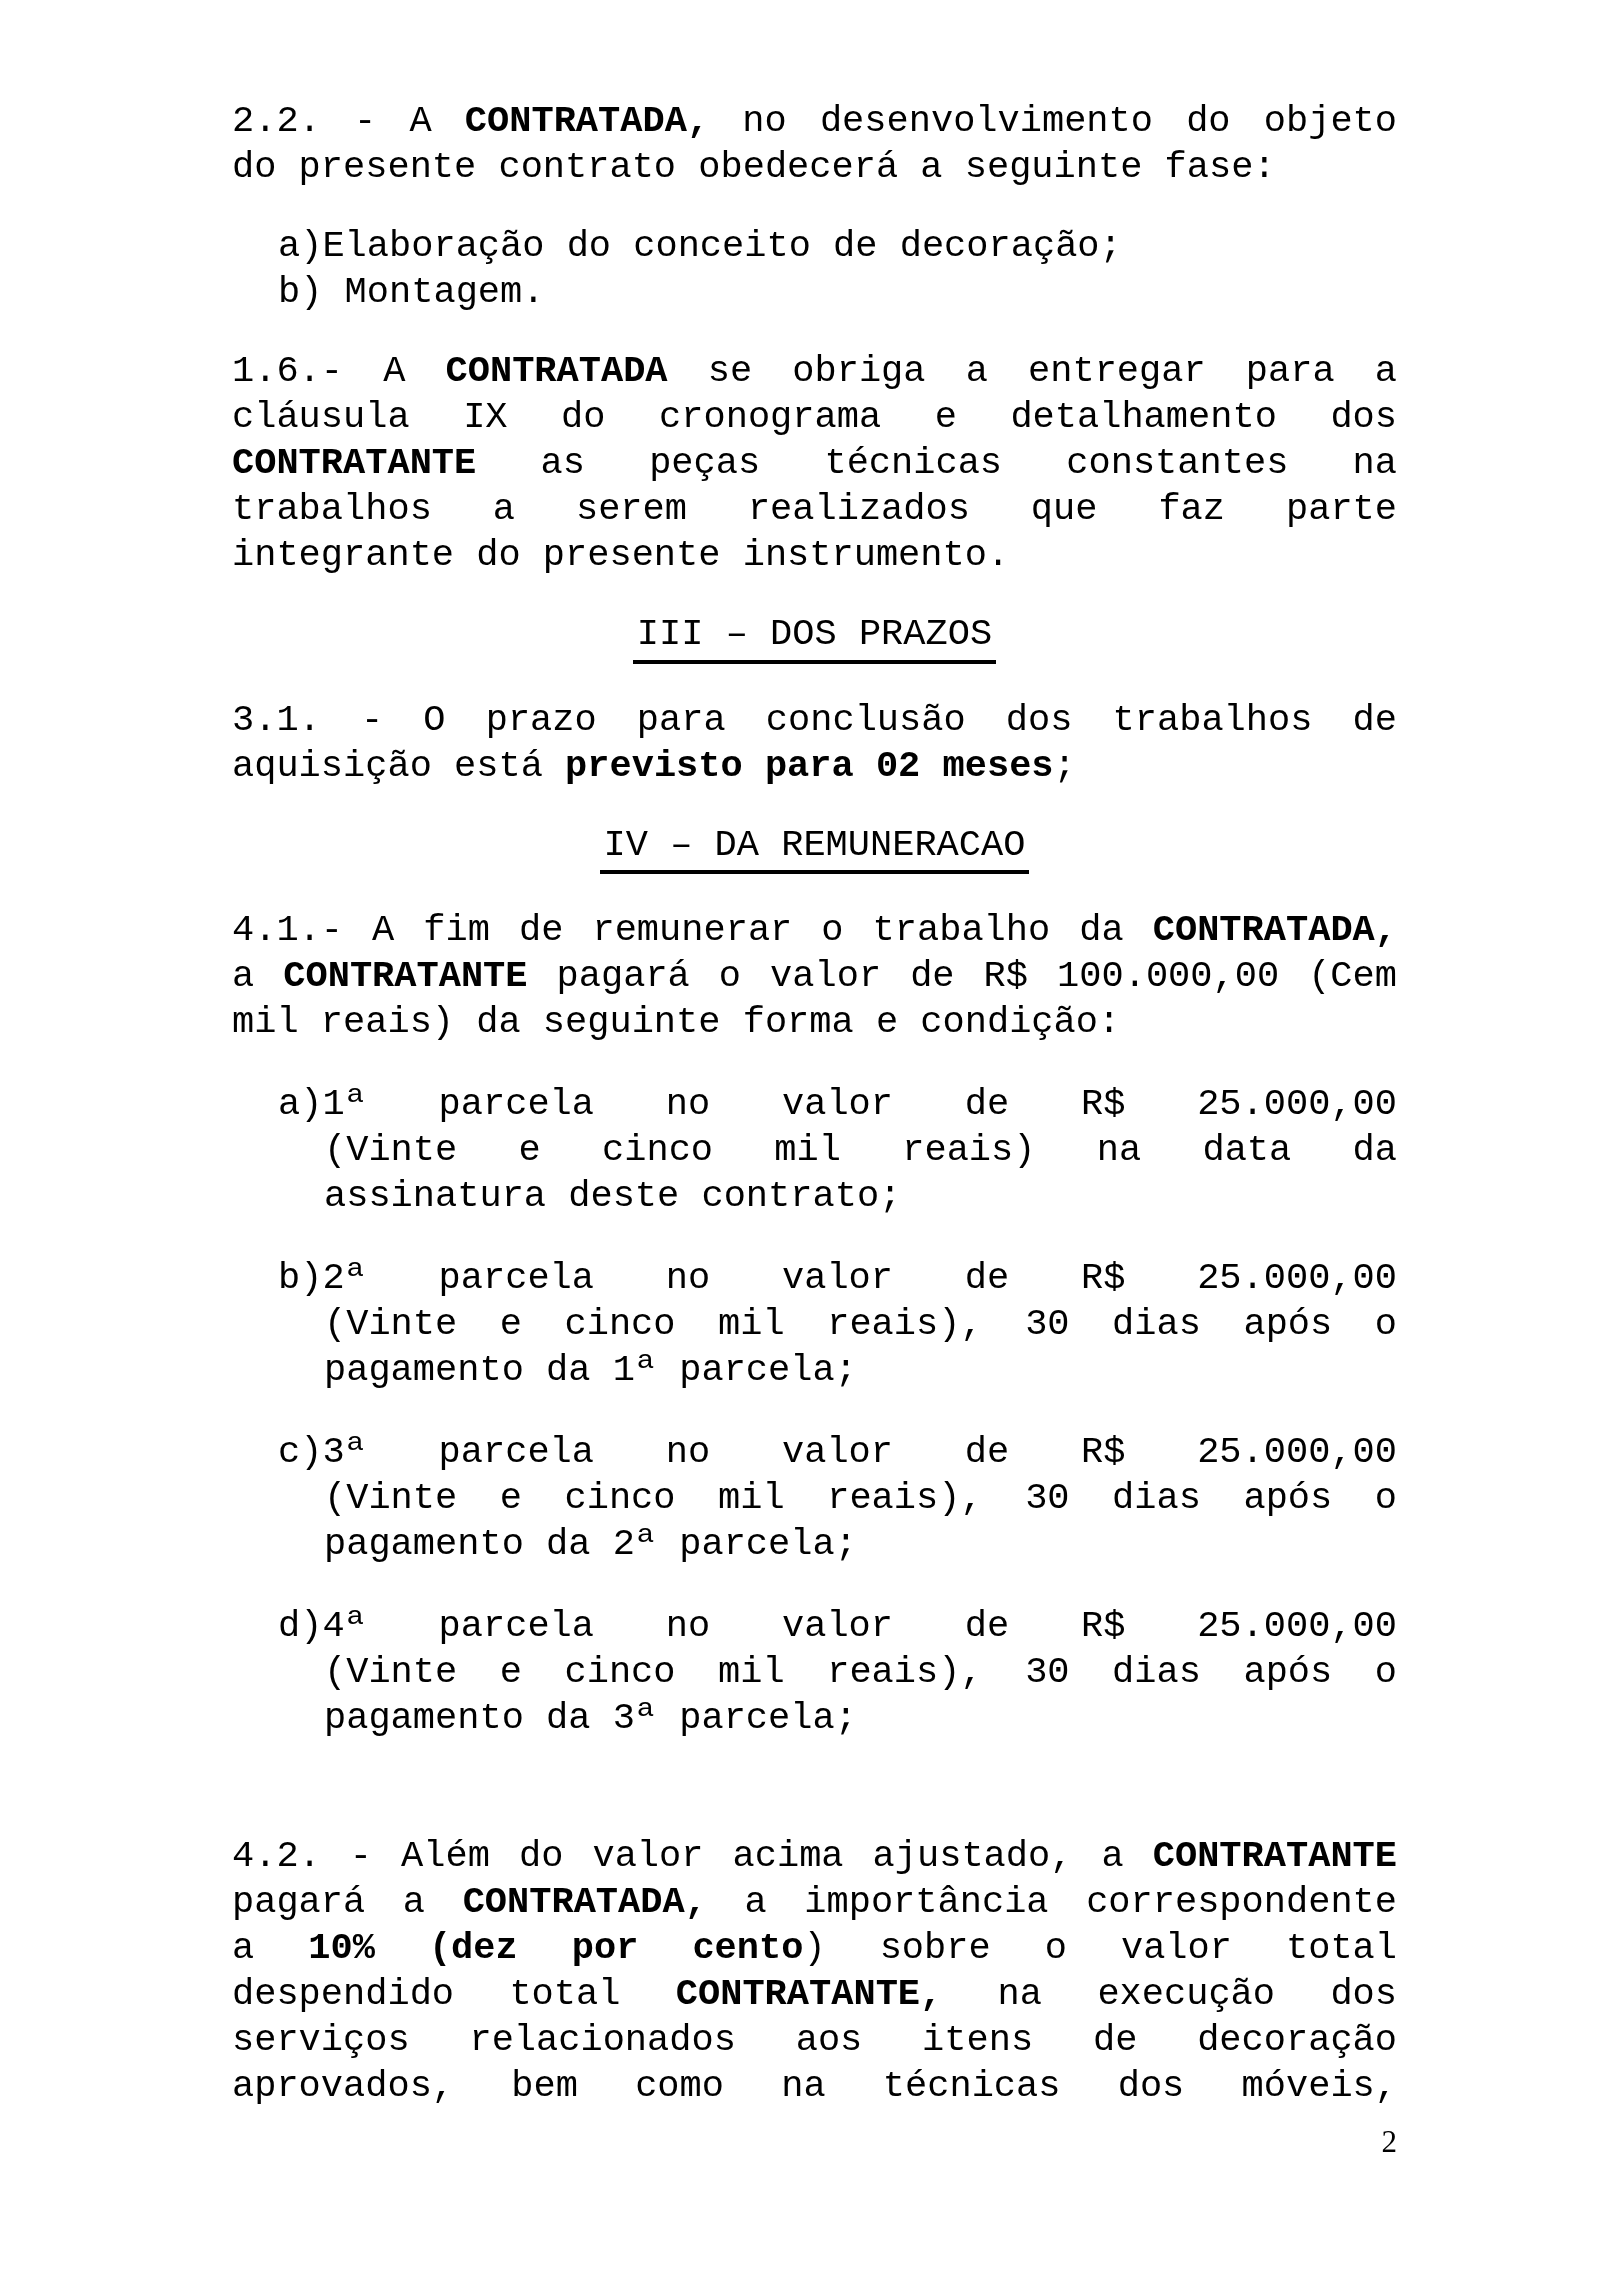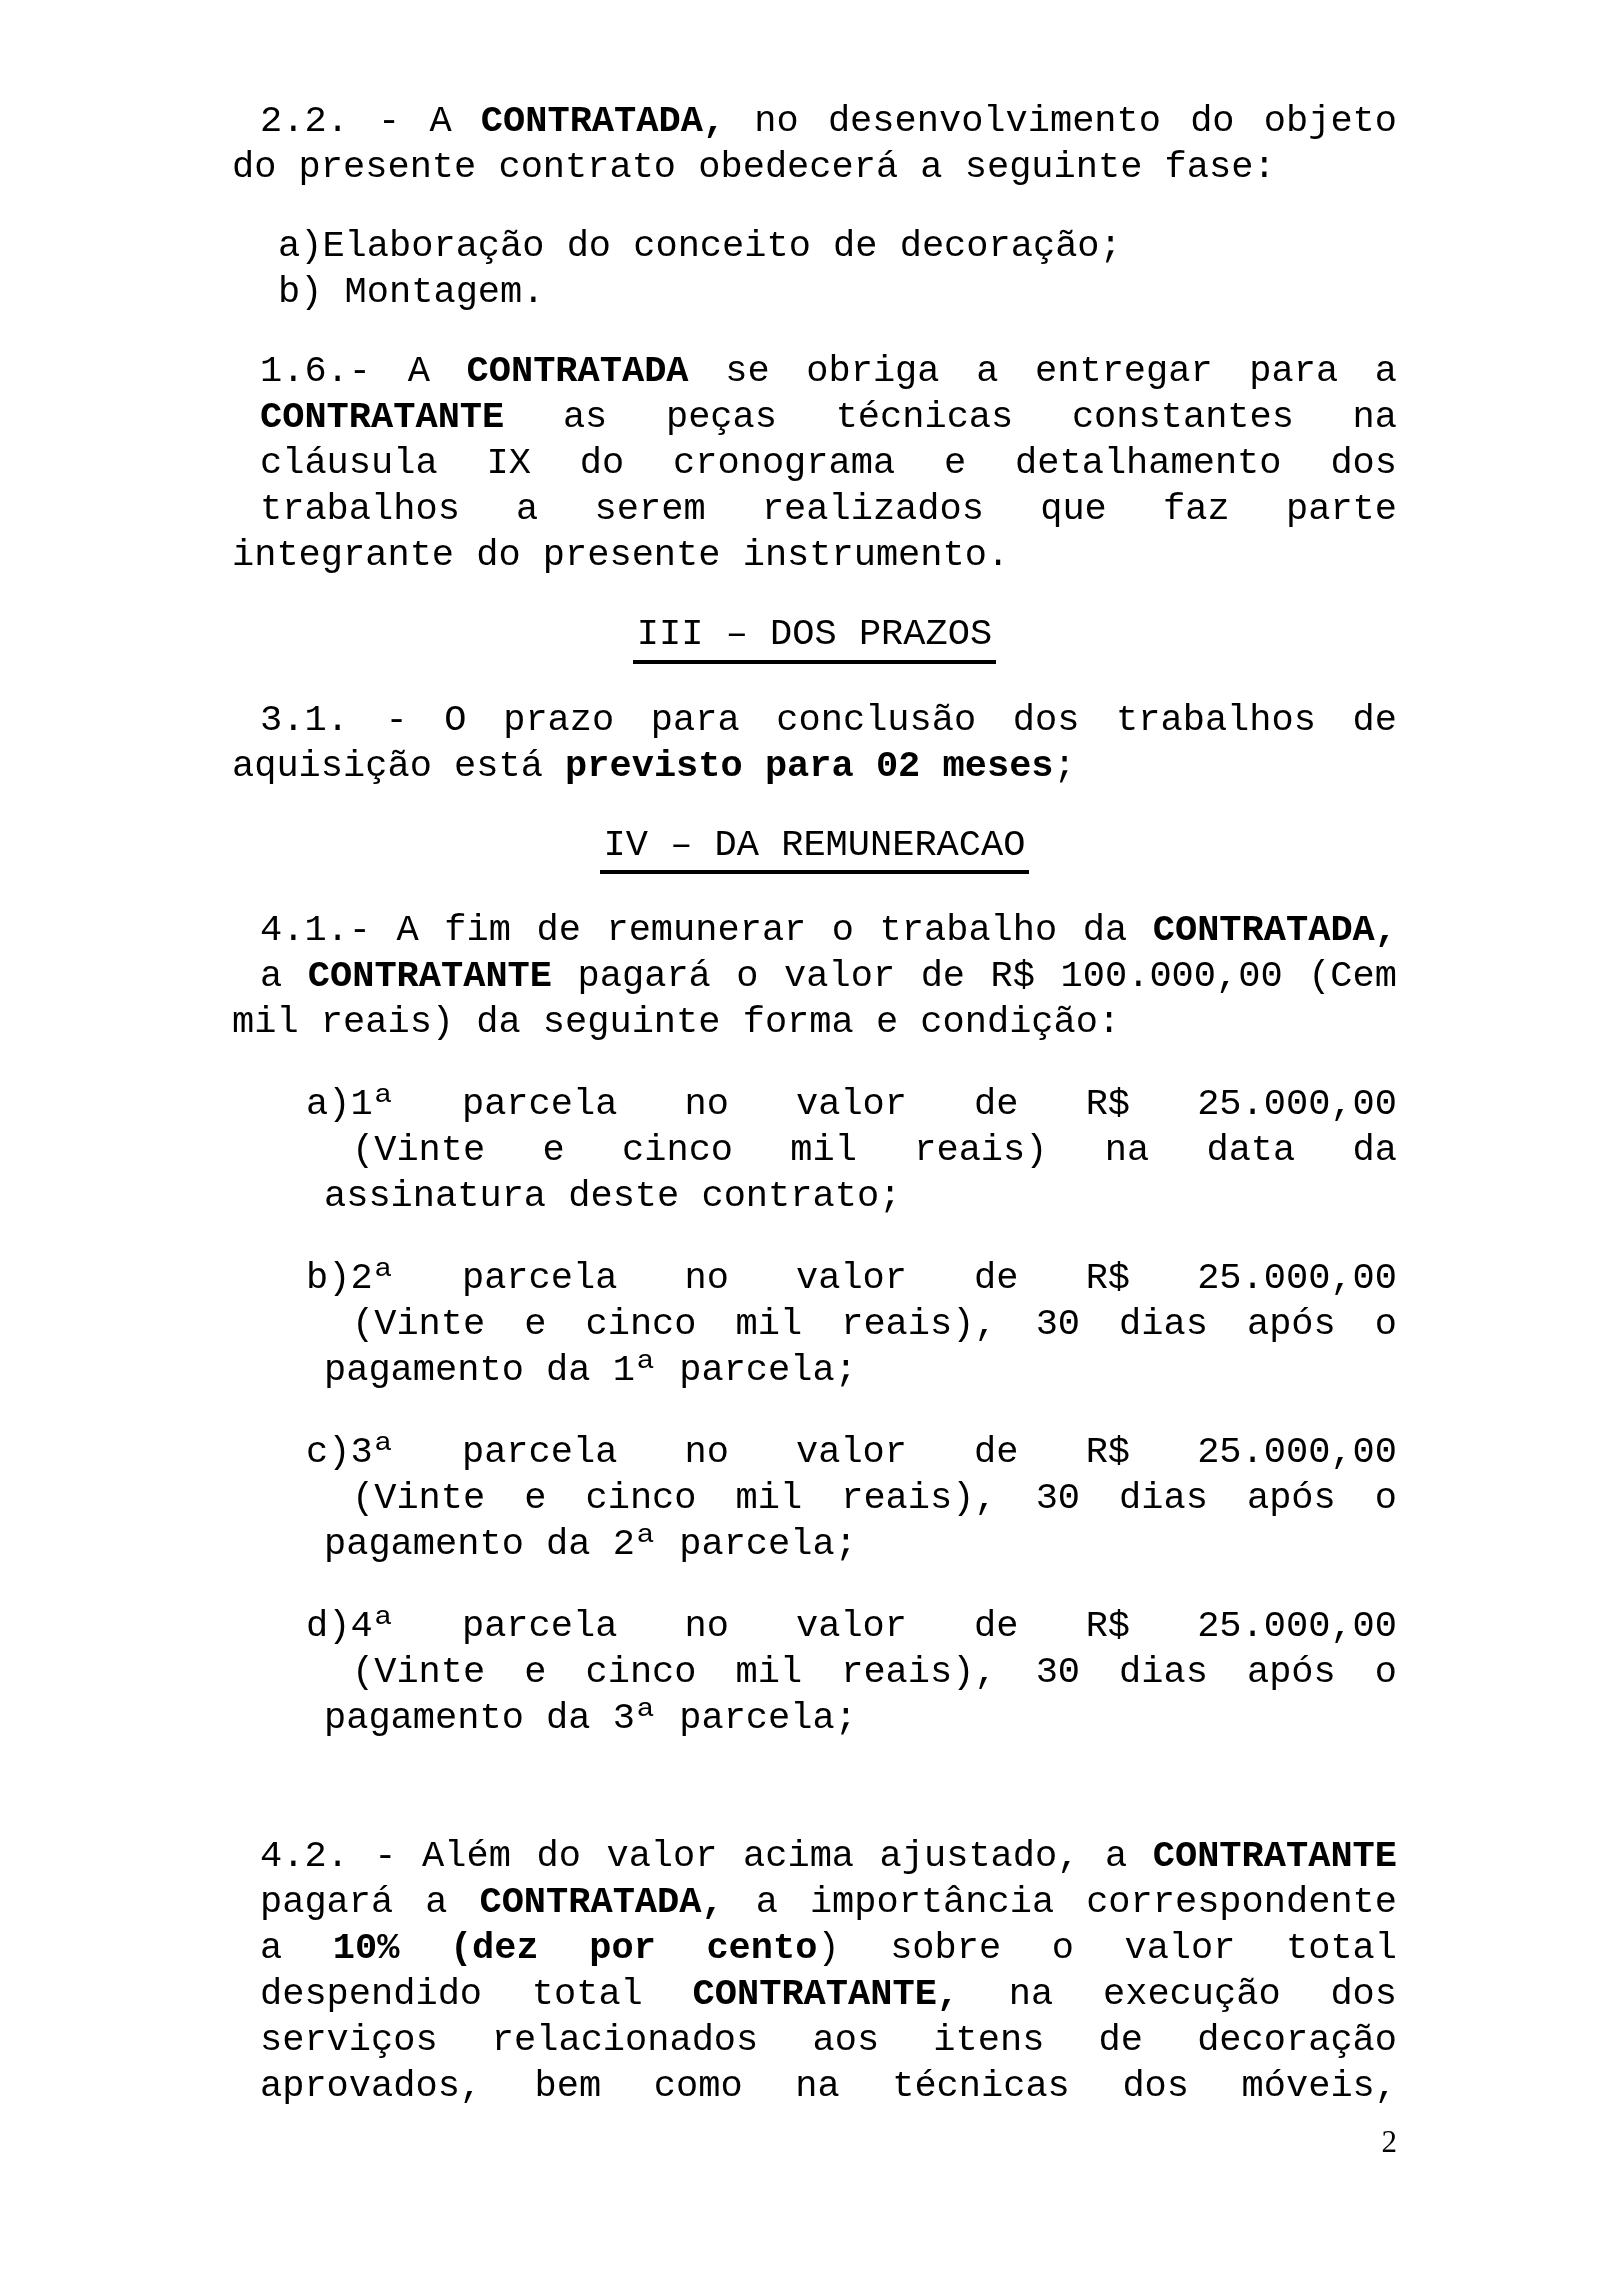--- a/index.html
+++ b/index.html
@@ -16,21 +16,21 @@
   }
   .content {
     position: absolute;
     left: 232px;
     top: 98px;
     width: 1165px;
   }
   .block { margin-top: 33px; }
   .block:first-child { margin-top: 0; }
   .ln { min-height: 46px; }
-  .j { text-align: justify; text-align-last: justify; margin-left: 28px; }
+  .j { text-align: justify; text-align-last: justify; }
   .b { font-weight: 700; text-align: center; }
   .block.heading {
     text-align: center;
     margin-top: 33px;
     margin-bottom: 33px;
   }
   .heading-text {
     display: inline-block;
     font-weight: 400;
     border-bottom: 4.6px solid #000000;
@@ -60,22 +60,22 @@
       <div class="block para">
         <div class="ln j"><span>2.2. - A </span><span class="b">CONTRATADA,</span><span> no desenvolvimento do objeto</span></div>
         <div class="ln"><span>do presente contrato obedecerá a seguinte fase:</span></div>
       </div>
       <div class="block list">
         <div class="ln"><span>a)Elaboração do conceito de decoração;</span></div>
         <div class="ln"><span>b) Montagem.</span></div>
       </div>
       <div class="block para">
         <div class="ln j"><span>1.6.- A </span><span class="b">CONTRATADA</span><span> se obriga a entregar para a</span></div>
+        <div class="ln j"><span>cláusula IX do cronograma e detalhamento dos</span></div>
         <div class="ln j"><span class="b">CONTRATANTE</span><span> as peças técnicas constantes na</span></div>
-        <div class="ln j"><span>cláusula IX do cronograma e detalhamento dos</span></div>
         <div class="ln j"><span>trabalhos a serem realizados que faz parte</span></div>
         <div class="ln"><span>integrante do presente instrumento.</span></div>
       </div>
       <div class="block heading"><span class="heading-text">III – DOS PRAZOS</span></div>
       <div class="block para">
         <div class="ln j"><span>3.1. - O prazo para conclusão dos trabalhos de</span></div>
         <div class="ln"><span>aquisição está </span><span class="b">previsto para 02 meses</span><span>;</span></div>
       </div>
       <div class="block heading"><span class="heading-text">IV – DA REMUNERACAO</span></div>
       <div class="block para">

